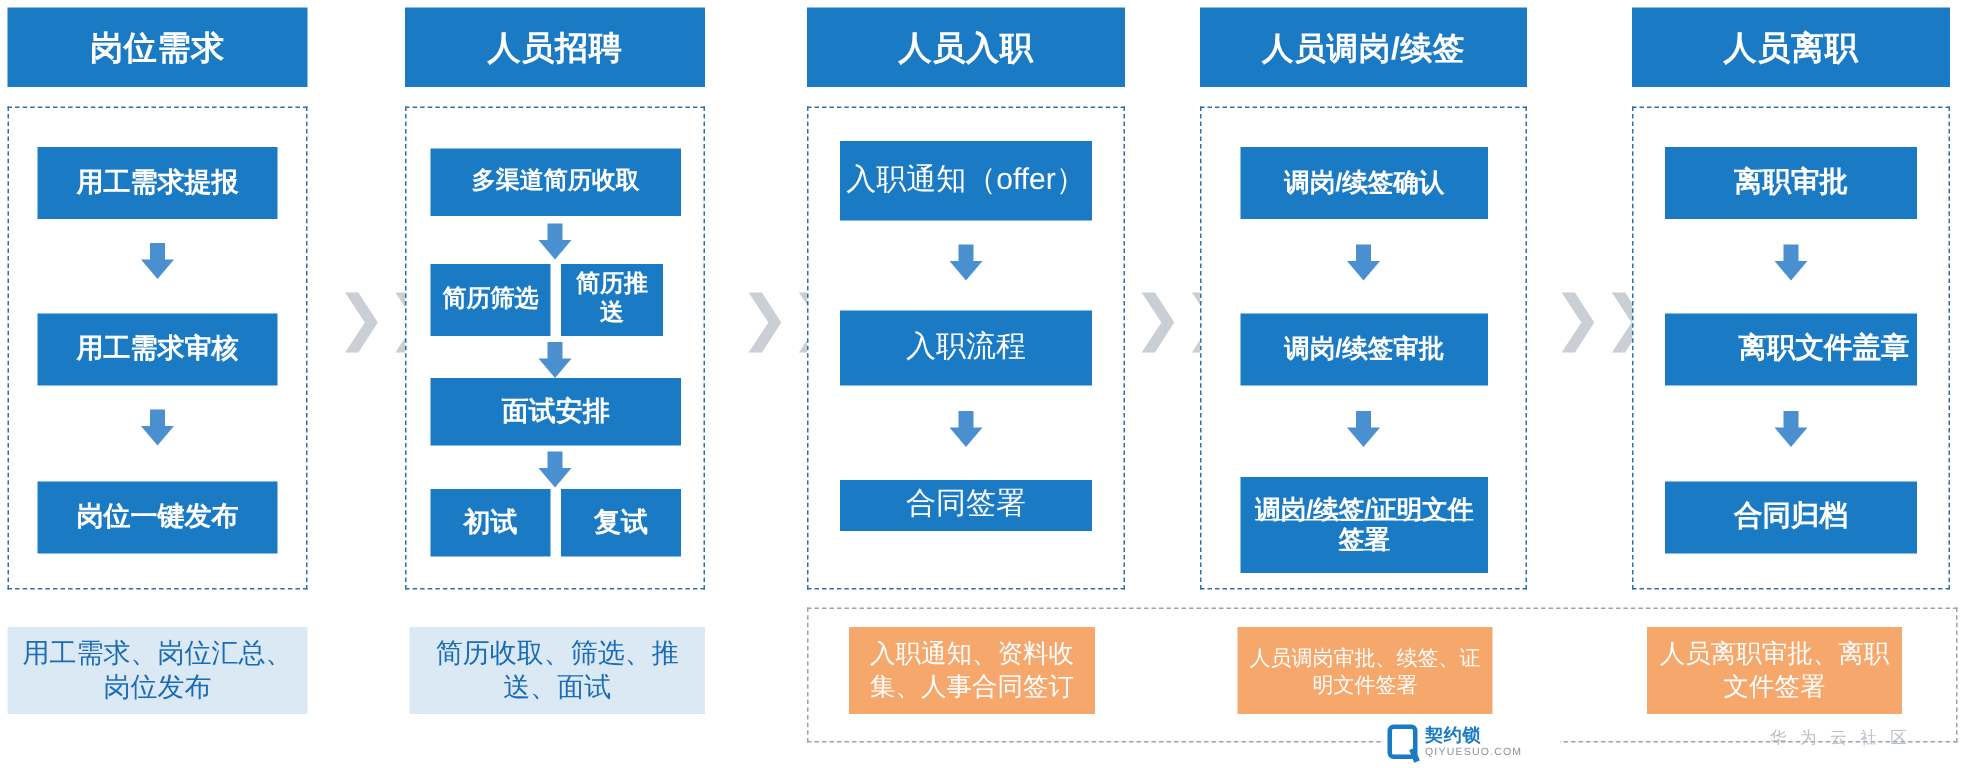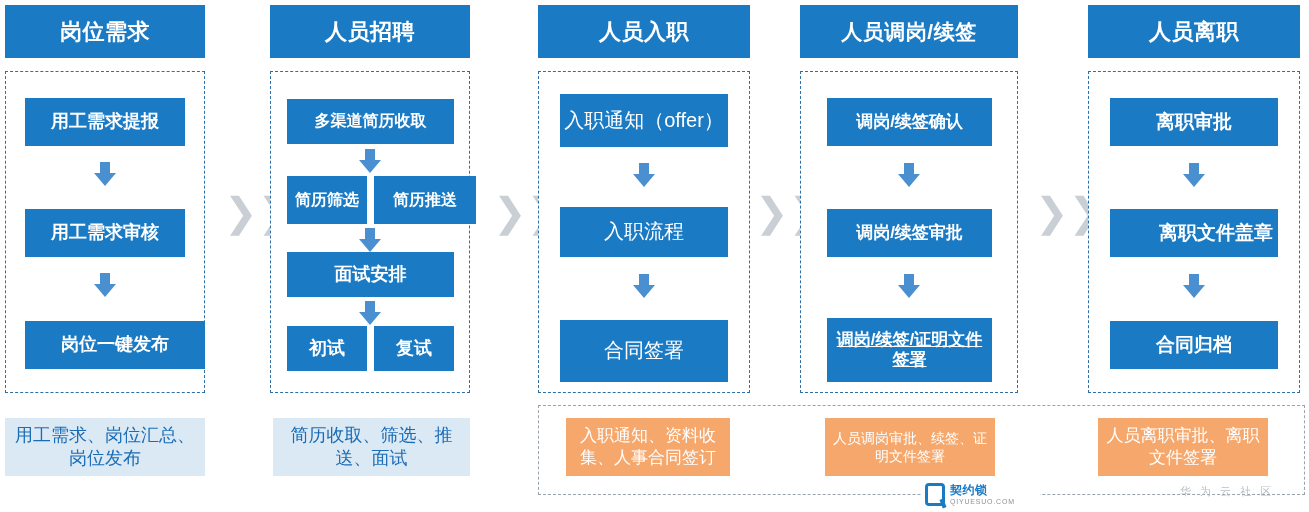--- a/index.html
+++ b/index.html
@@ -190,36 +190,36 @@
     <div class="pbox bold" style="left:20px; top:98px; width:160px; height:48px; font-size:18px;">用工需求提报</div>
     <div class="arrow" style="left:89px; top:162px;">
       <span class="shaft"></span>
         <span class="head"></span>
     </div>
     <div class="pbox bold" style="left:20px; top:209px; width:160px; height:48px; font-size:18px;">用工需求审核</div>
     <div class="arrow" style="left:89px; top:273px;">
       <span class="shaft"></span>
         <span class="head"></span>
     </div>
-    <div class="pbox bold" style="left:20px; top:321px; width:180px; height:48px; font-size:18px;">岗位一键发布</div>
+    <div class="pbox bold" style="left:20px; top:321px; width:160px; height:48px; font-size:18px;">岗位一键发布</div>
   </div>
 
   <div class="chev" style="left:224px; top:192px;">❯❯</div>
 
   <div class="column" style="left:270px; width:200px;">
     <div class="col-header" style="width:200px; font-size:22px;">人员招聘</div>
     <div class="dash-body" style="width:200px; height:322px;"></div>
 
     <div class="pbox bold" style="left:17px; top:99px; width:167px; height:45px; font-size:16px;">多渠道简历收取</div>
     <div class="arrow" style="left:89px; top:149px;">
       <span class="shaft"></span>
         <span class="head"></span>
     </div>
     <div class="pbox bold" style="left:17px; top:176px; width:80px; height:48px; font-size:16px; white-space:pre-line;">简历筛选</div>
-    <div class="pbox bold" style="left:104px; top:176px; width:102px; height:48px; font-size:16px; white-space:pre-line;">简历推送</div>
+    <div class="pbox bold" style="left:104px; top:176px; width:68px; height:48px; font-size:16px; white-space:pre-line;">简历推送</div>
     <div class="arrow" style="left:89px; top:228px;">
       <span class="shaft"></span>
         <span class="head"></span>
     </div>
     <div class="pbox bold" style="left:17px; top:252px; width:167px; height:45px; font-size:18px;">面试安排</div>
     <div class="arrow" style="left:89px; top:301px;">
       <span class="shaft"></span>
         <span class="head"></span>
     </div>
     <div class="pbox bold" style="left:17px; top:326px; width:80px; height:45px; font-size:18px;">初试</div>
@@ -235,21 +235,21 @@
     <div class="pbox" style="left:22px; top:94px; width:168px; height:53px; font-size:20px;">入职通知（offer）</div>
     <div class="arrow" style="left:95px; top:163px;">
       <span class="shaft"></span>
         <span class="head"></span>
     </div>
     <div class="pbox" style="left:22px; top:207px; width:168px; height:50px; font-size:20px;">入职流程</div>
     <div class="arrow" style="left:95px; top:274px;">
       <span class="shaft"></span>
         <span class="head"></span>
     </div>
-    <div class="pbox" style="left:22px; top:320px; width:168px; height:62px; font-size:20px;">合同签署</div>
+    <div class="pbox" style="left:22px; top:320px; width:168px; height:34px; font-size:20px;">合同签署</div>
   </div>
 
   <div class="chev" style="left:755px; top:192px;">❯❯</div>
 
   <div class="column" style="left:800px; width:218px;">
     <div class="col-header" style="width:218px; font-size:21px;">人员调岗/续签</div>
     <div class="dash-body" style="width:218px; height:322px;"></div>
 
     <div class="pbox bold" style="left:27px; top:98px; width:165px; height:48px; font-size:17px;">调岗/续签确认</div>
     <div class="arrow" style="left:98px; top:163px;">

